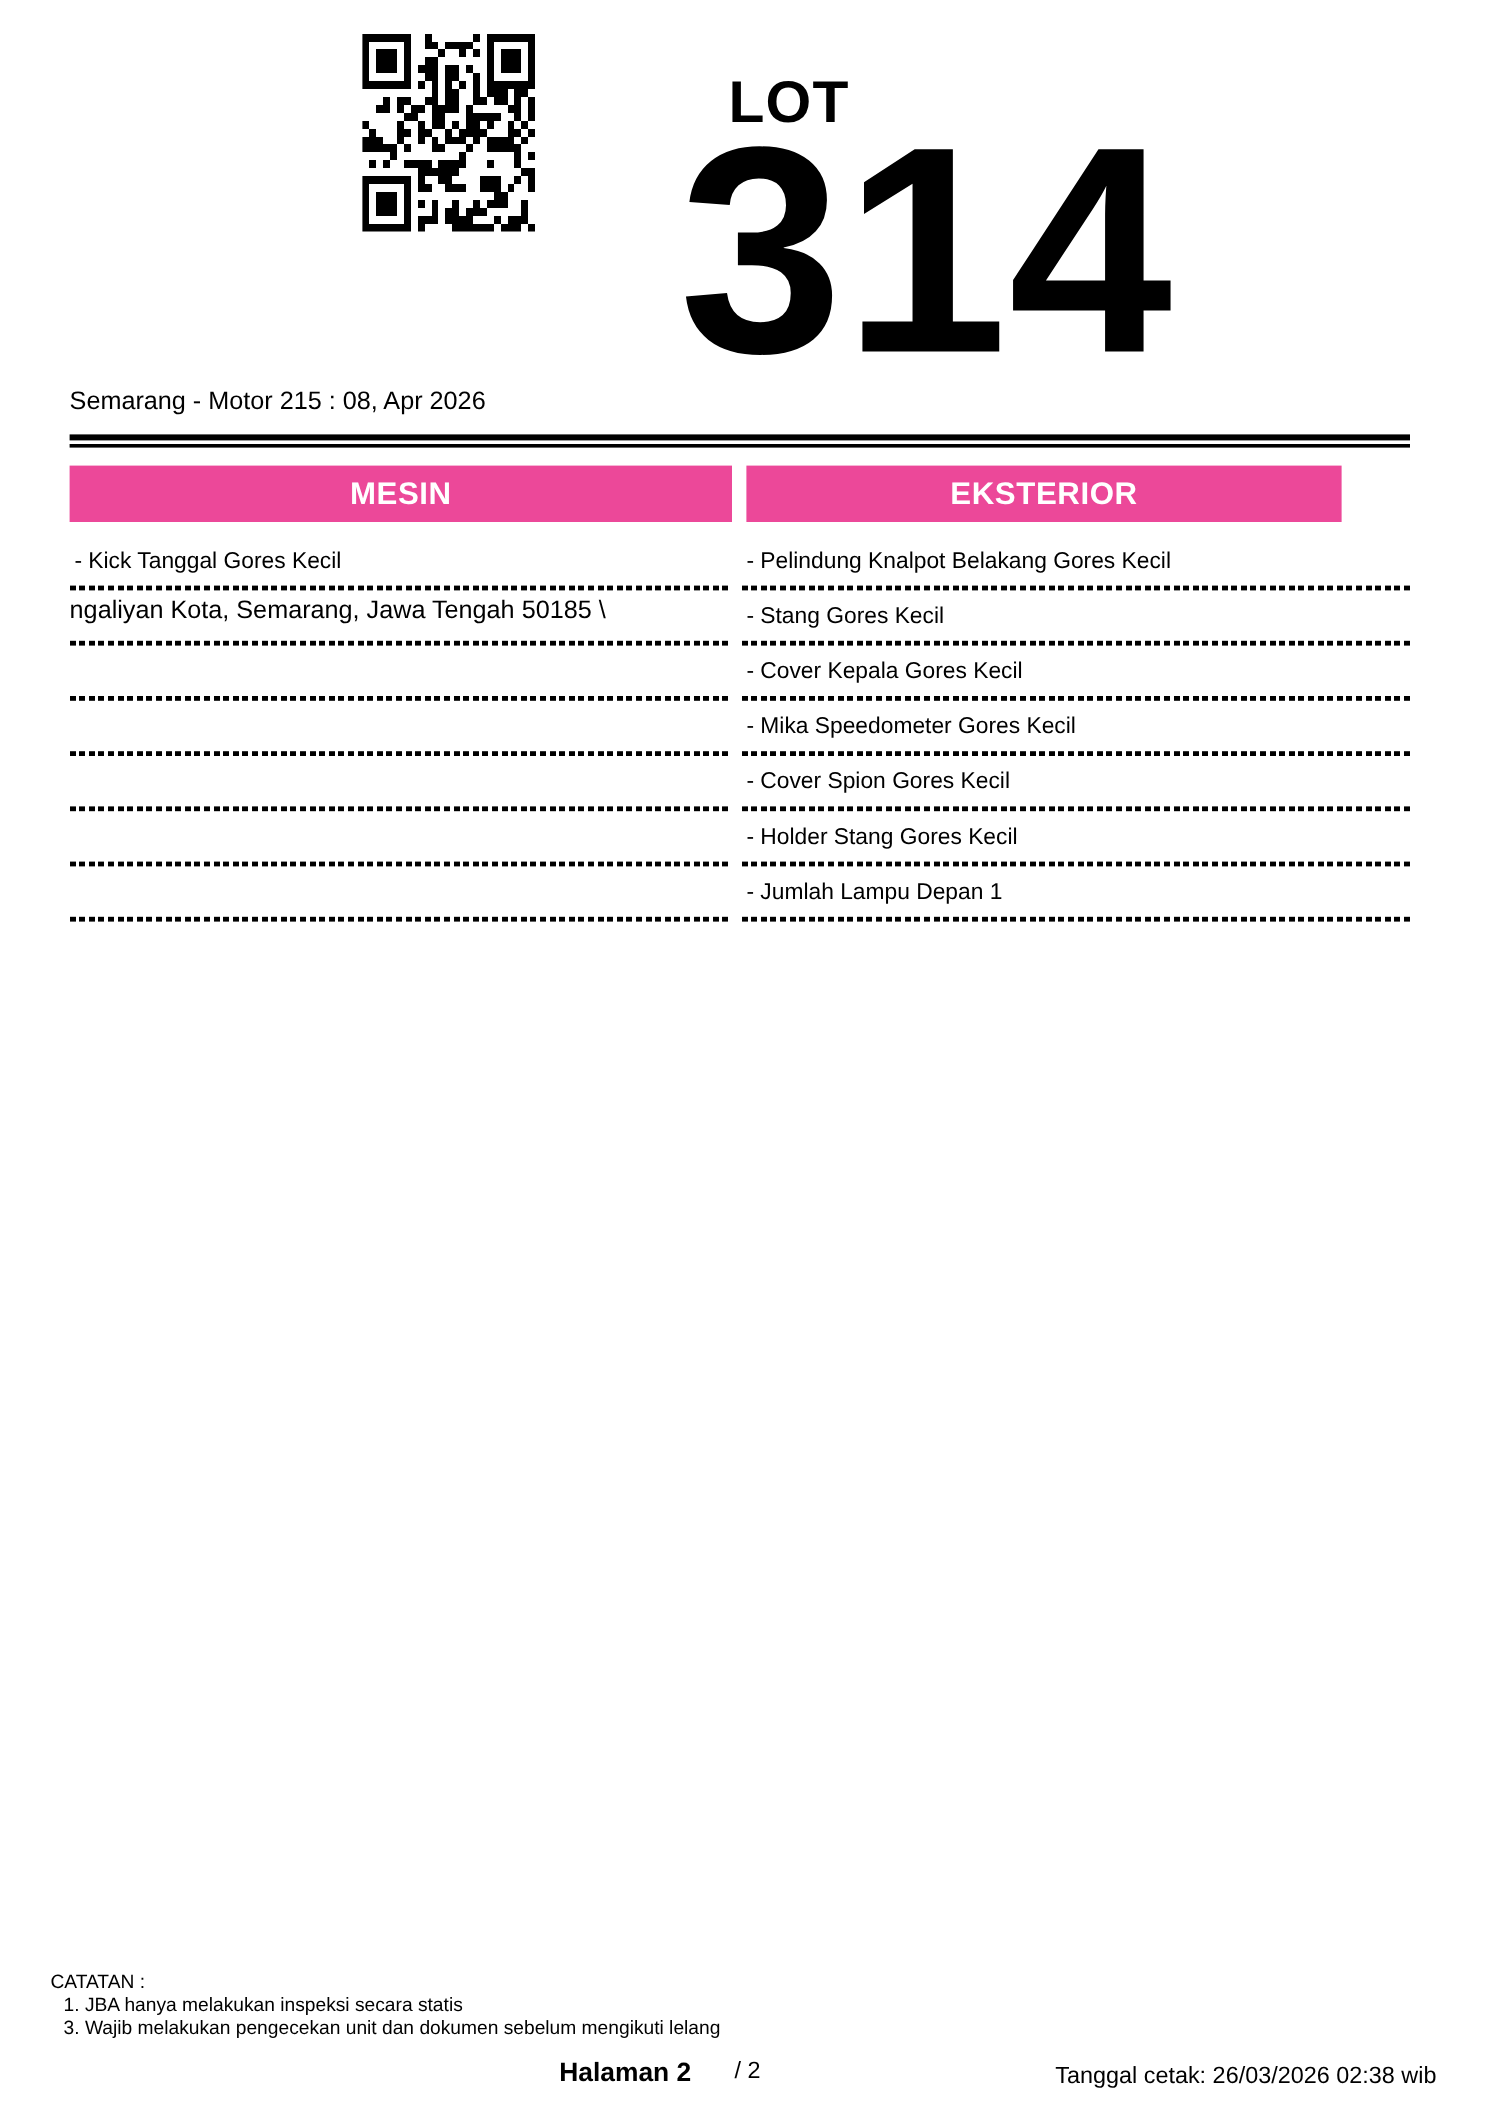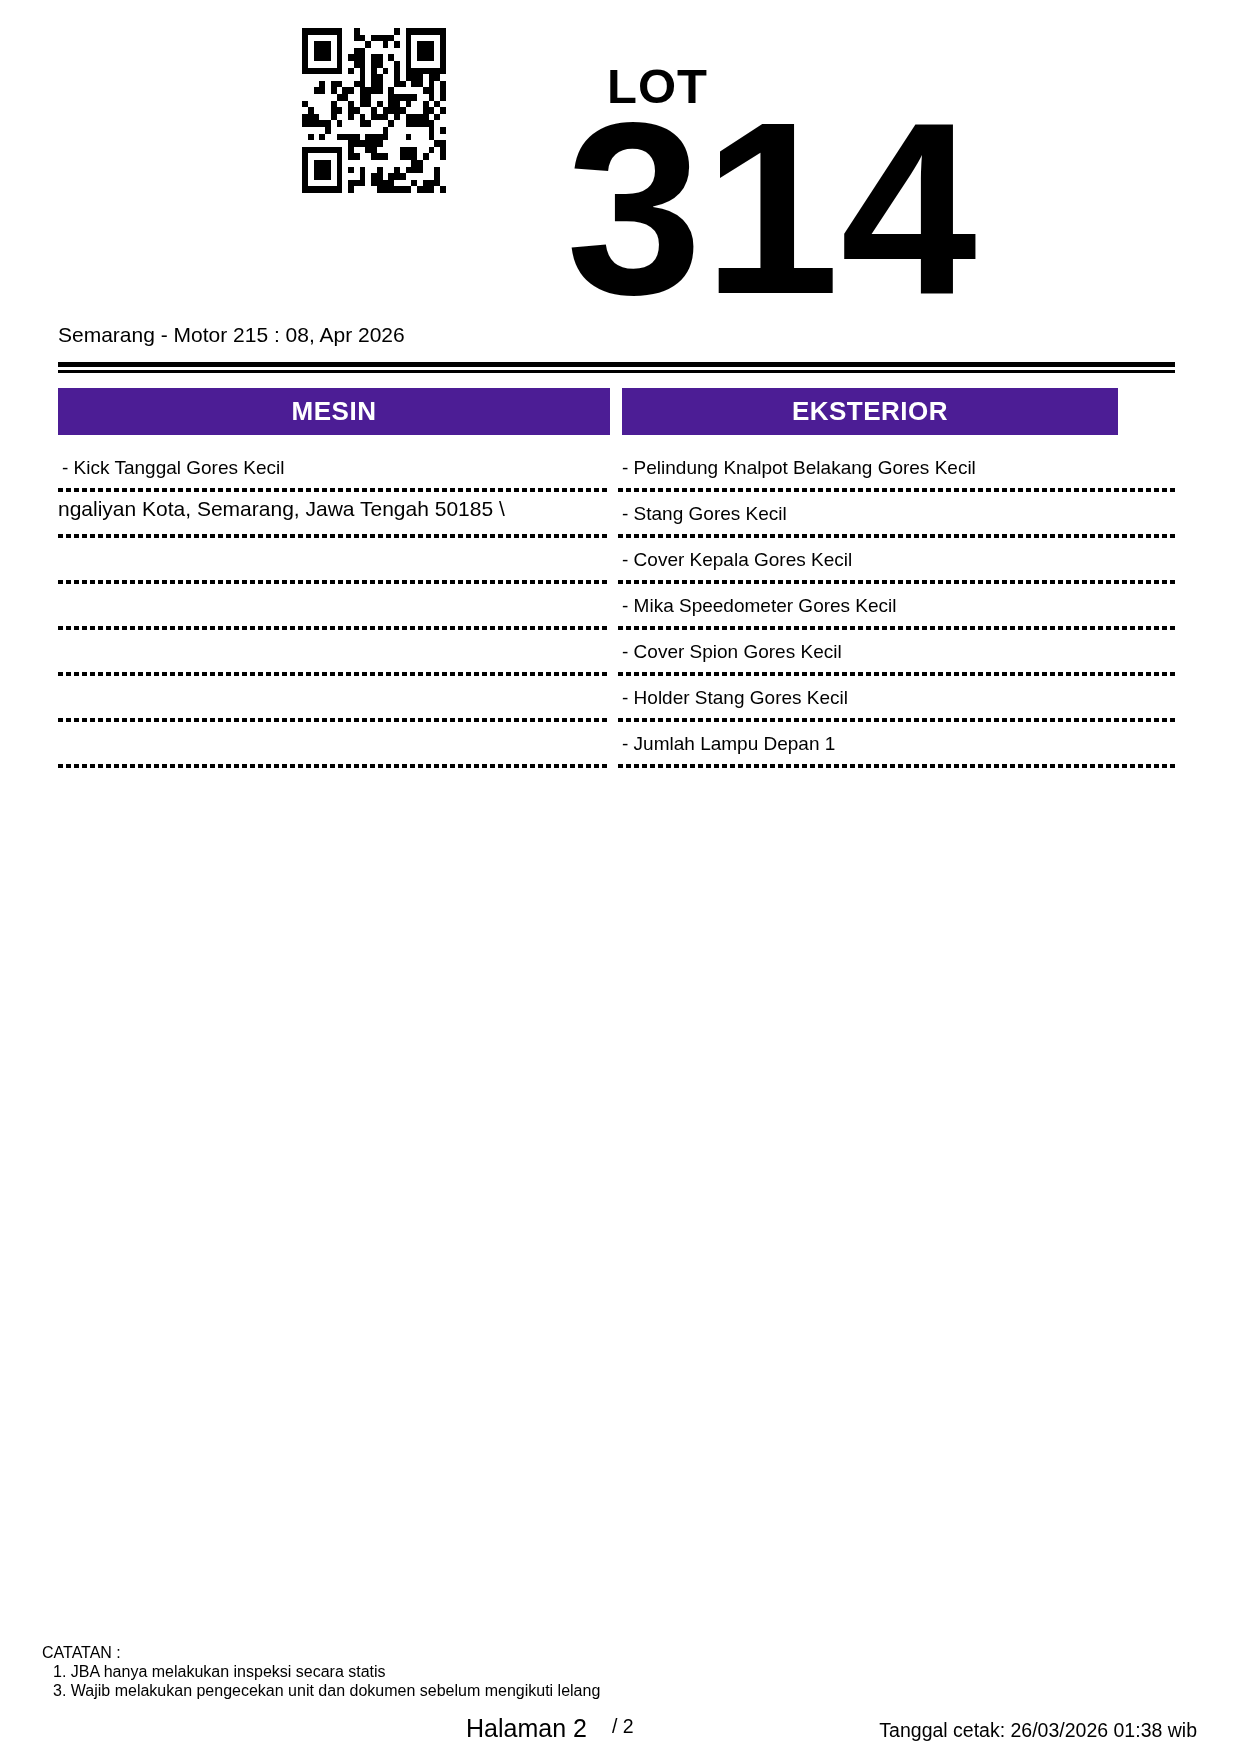--- a/index.html
+++ b/index.html
@@ -8,35 +8,35 @@
     font-family:"Liberation Sans","DejaVu Sans",sans-serif;
     position:relative;overflow:hidden;
   }
   .abs{position:absolute;}
   #qr{left:302px;top:28px;width:144px;height:165px;}
   #qr svg{width:100%;height:100%;display:block;}
   #lot-label{left:559px;top:62px;font-size:49px;font-weight:bold;letter-spacing:1px;line-height:1;margin-left:48px;}
   #lot-number{left:566px;top:86px;font-size:245px;font-weight:bold;line-height:1;letter-spacing:1px;}
   #auction-info{left:58px;top:262px;font-size:21px;line-height:29px;white-space:pre;}
   #divider{left:58px;top:362px;width:1117px;height:3px;border-top:5px solid #000;border-bottom:3px solid #000;}
-  .bar{top:388px;height:47px;background:#4c1d95;color:#fff;display:flex;align-items:center;justify-content:center;
+  .bar{top:388px;height:47px;background:#ec4899;color:#fff;display:flex;align-items:center;justify-content:center;
        font-weight:bold;font-size:26px;letter-spacing:0.5px;}
   #bar-mesin{left:58px;width:552px;}
   #bar-eksterior{left:622px;width:496px;}
   .col{top:435px;}
   #col-mesin{left:58px;width:552px;}
   #col-eksterior{left:618px;width:557px;}
   .row{position:relative;height:46px;}
   .row.first{height:57px;}
   .item{position:absolute;left:4px;bottom:13px;font-size:19px;white-space:nowrap;}
   .dots{position:absolute;left:0;right:0;bottom:0;height:4px;
         background:repeating-linear-gradient(90deg,#000 0 5px,transparent 5px 8px);}
   #catatan{left:42px;top:1643px;font-size:16px;line-height:19px;}
   #catatan .note{margin-left:11px;}
-  #page-num{left:466px;top:1714px;font-size:25px;}
+  #page-num{left:466px;top:1714px;font-size:22px;font-weight:bold;}
   #page-total{left:612px;top:1715px;font-size:19.5px;}
   #print-date{right:43px;top:1719px;font-size:19.5px;}
 </style>
 </head>
 <body>
 
 <div id="qr" class="abs">
   <svg id="qr-svg" viewBox="0 0 25 25" preserveAspectRatio="none" shape-rendering="crispEdges" fill="#000">
       <rect x="0" y="0" width="1" height="1"></rect>
       <rect x="1" y="0" width="1" height="1"></rect>
@@ -430,13 +430,13 @@
 </div>
 
 <div id="catatan" class="abs">
   <div>CATATAN :</div>
   <div class="note">1. JBA hanya melakukan inspeksi secara statis</div>
   <div class="note">3. Wajib melakukan pengecekan unit dan dokumen sebelum mengikuti lelang</div>
 </div>
 
 <div id="page-num" class="abs">Halaman 2</div>
 <div id="page-total" class="abs">/ 2</div>
-<div id="print-date" class="abs">Tanggal cetak: 26/03/2026 01:38 wib</div>
+<div id="print-date" class="abs">Tanggal cetak: 26/03/2026 02:38 wib</div>
 
 </body></html>

